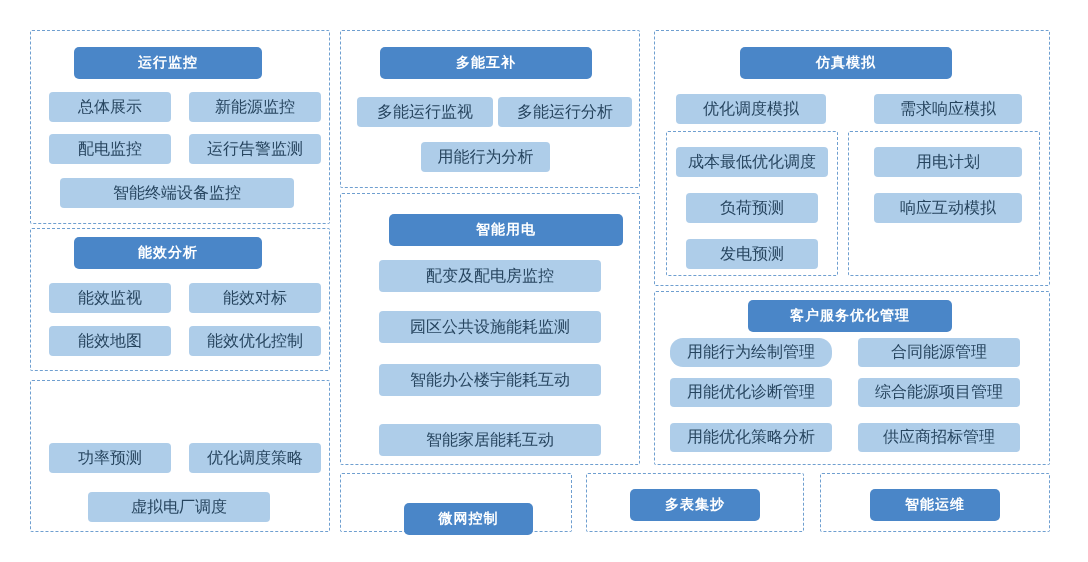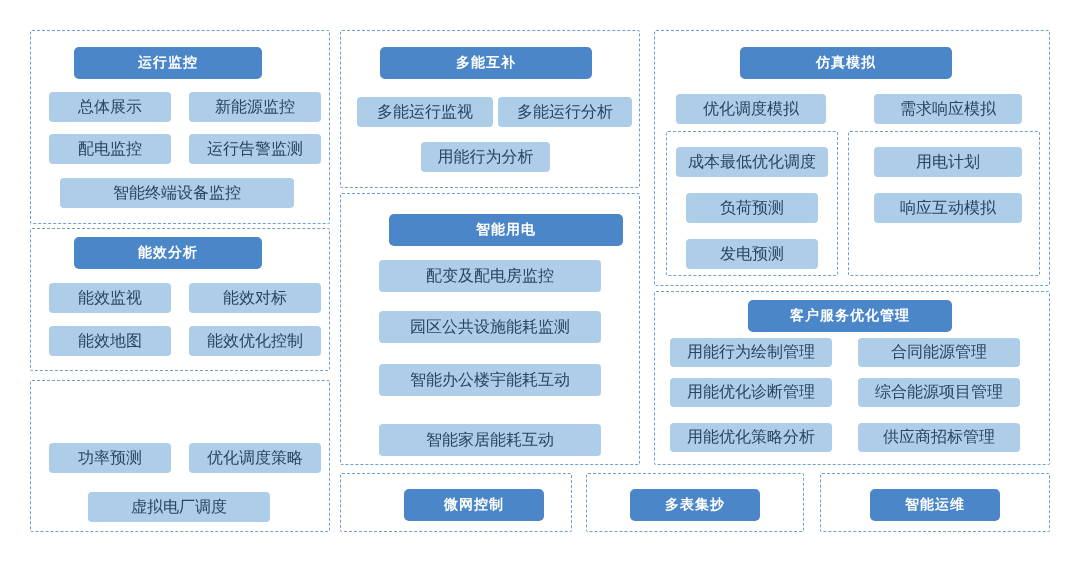--- a/index.html
+++ b/index.html
@@ -80,21 +80,21 @@
   <div class="item" style="left:421px; top:142px; width:129px; height:30px;">用能行为分析</div>
 
   <div class="dashbox" style="left:340px; top:193px; width:300px; height:272px;"></div>
   <div class="hdr" style="left:389px; top:214px; width:234px; height:32px;">智能用电</div>
   <div class="item" style="left:379px; top:260px; width:222px; height:32px;">配变及配电房监控</div>
   <div class="item" style="left:379px; top:311px; width:222px; height:32px;">园区公共设施能耗监测</div>
   <div class="item" style="left:379px; top:364px; width:222px; height:32px;">智能办公楼宇能耗互动</div>
   <div class="item" style="left:379px; top:424px; width:222px; height:32px;">智能家居能耗互动</div>
 
   <div class="dashbox" style="left:340px; top:473px; width:232px; height:59px;"></div>
-  <div class="hdr" style="left:404px; top:489px; width:140px; height:32px;">微网控制</div>
+  <div class="hdr" style="left:404px; top:503px; width:129px; height:32px;">微网控制</div>
 
   <div class="dashbox" style="left:586px; top:473px; width:218px; height:59px;"></div>
   <div class="hdr" style="left:630px; top:489px; width:130px; height:32px;">多表集抄</div>
 
   <div class="dashbox" style="left:820px; top:473px; width:230px; height:59px;"></div>
   <div class="hdr" style="left:870px; top:489px; width:130px; height:32px;text-align:center;">智能运维</div>
 
   <div class="dashbox" style="left:654px; top:30px; width:396px; height:256px;"></div>
   <div class="hdr" style="left:740px; top:47px; width:212px; height:32px;">仿真模拟</div>
   <div class="item" style="left:676px; top:94px; width:150px; height:30px;">优化调度模拟</div>
@@ -104,20 +104,20 @@
   <div class="item" style="left:676px; top:147px; width:152px; height:30px;">成本最低优化调度</div>
   <div class="item" style="left:686px; top:193px; width:132px; height:30px;">负荷预测</div>
   <div class="item" style="left:686px; top:239px; width:132px; height:30px;">发电预测</div>
 
   <div class="dashbox" style="left:848px; top:131px; width:192px; height:145px;"></div>
   <div class="item" style="left:874px; top:147px; width:148px; height:30px;">用电计划</div>
   <div class="item" style="left:874px; top:193px; width:148px; height:30px;">响应互动模拟</div>
 
   <div class="dashbox" style="left:654px; top:291px; width:396px; height:174px;"></div>
   <div class="hdr" style="left:748px; top:300px; width:204px; height:32px;">客户服务优化管理</div>
-  <div class="item" style="left:670px; top:338px; width:162px; height:29px;">用能行为绘制管理</div>
+  <div class="item" style="left:670px; top:338px; width:162px; height:29px;border-radius:13px;">用能行为绘制管理</div>
   <div class="item" style="left:858px; top:338px; width:162px; height:29px;">合同能源管理</div>
   <div class="item" style="left:670px; top:378px; width:162px; height:29px;">用能优化诊断管理</div>
   <div class="item" style="left:858px; top:378px; width:162px; height:29px;">综合能源项目管理</div>
   <div class="item" style="left:670px; top:423px; width:162px; height:29px;">用能优化策略分析</div>
   <div class="item" style="left:858px; top:423px; width:162px; height:29px;">供应商招标管理</div>
 
 </div>
 
 </body></html>

